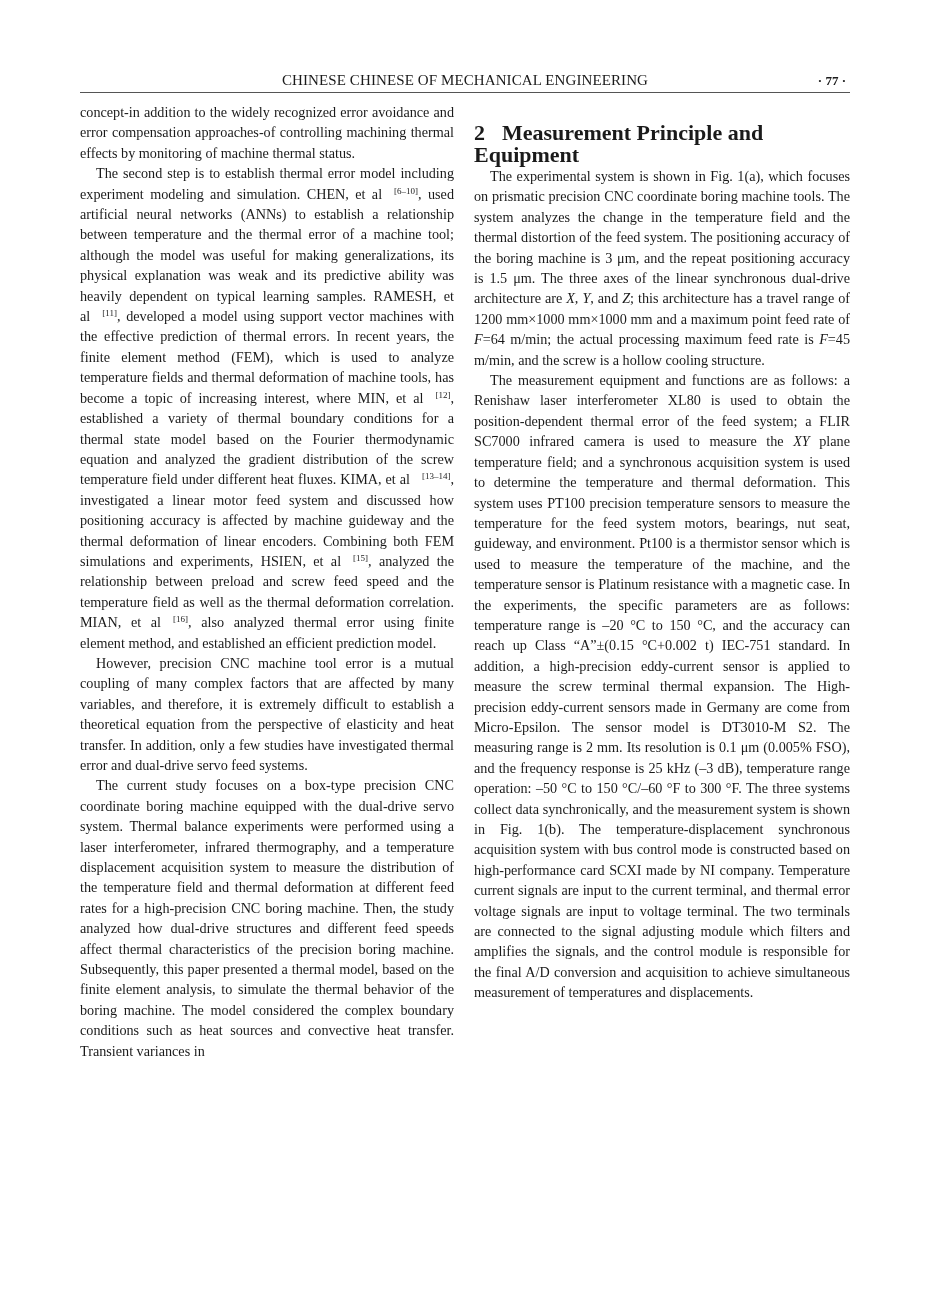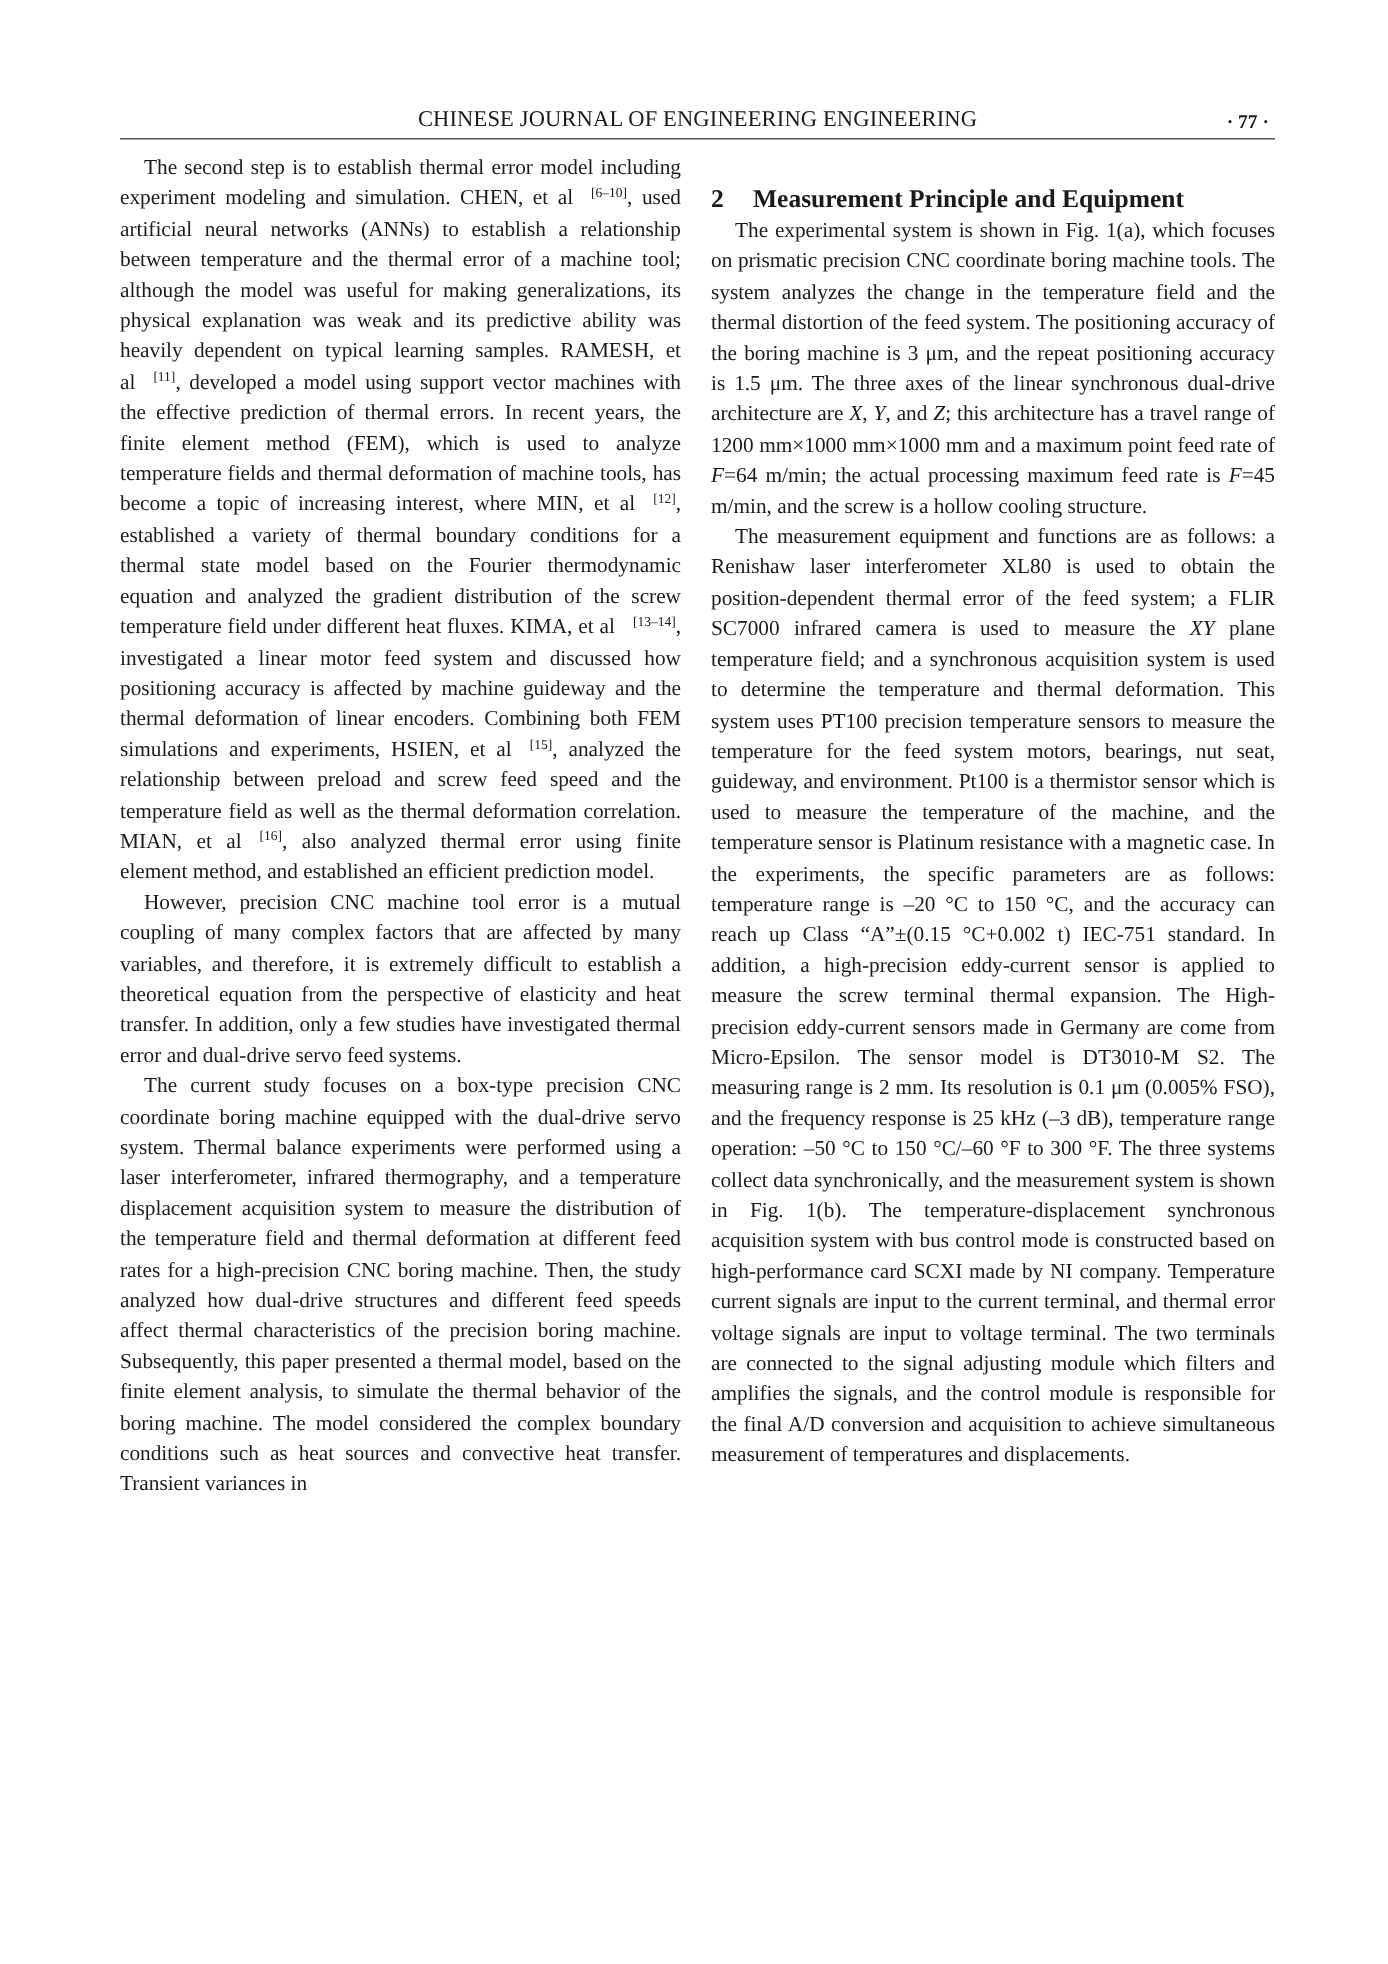--- a/index.html
+++ b/index.html
@@ -9,36 +9,37 @@
   .header .journal { position: absolute; left: 0; width: 770px; text-align: center;
          font-size: 15px; letter-spacing: 0.1px; top: 0; }
   .header .pageno { position: absolute; right: 4px; top: 1px; font-size: 13px; font-weight: bold; }
   .rule { position: absolute; left: 80px; top: 92px; width: 770px; height: 1px; background: #555; }
   .col { position: absolute; top: 102px; width: 374px; font-size: 14.2px; line-height: 20.4px; }
   .col.left { left: 80px; }
   .col.right { left: 474px; width: 376px; }
   p { margin: 0; text-align: justify; }
   p.indent { text-indent: 16px; }
   sup { font-size: 9px; line-height: 0; vertical-align: 5px; margin-left: 12px; }
-  h2 { margin: 20px 0 0 0; font-size: 17px; font-weight: bold; line-height: 22px; }
+  h2 { margin: 20px 0 0 0; font-size: 22px; font-weight: bold; line-height: 22px; }
   h2 .num { display: inline-block; width: 28px; }
   h3 { margin: 15px 0 3px 0; font-size: 14.2px; font-weight: bold; line-height: 20px; }
   h3 .num { display: inline-block; width: 32px; }
   i { font-style: italic; }
 </style>
 </head>
 <body>
 
 <div class="header">
-  <span class="journal">CHINESE JOURNAL OF ENGINEERING ENGINEERING</span>
+  <span class="journal">CHINESE CHINESE OF MECHANICAL ENGINEERING</span>
   <span class="pageno">· 77 ·</span>
 </div>
 <div class="rule"></div>
 
 <div class="col left">
+  <p>concept-in addition to the widely recognized error avoidance and error compensation approaches-of controlling machining thermal effects by monitoring of machine thermal status.</p>
   <p class="indent"><span>The second step is to establish thermal error model including experiment modeling and simulation. CHEN, et al</span><sup>[6–10]</sup><span>, used artificial neural networks (ANNs) to establish a relationship between temperature and the thermal error of a machine tool; although the model was useful for making generalizations, its physical explanation was weak and its predictive ability was heavily dependent on typical learning samples. RAMESH, et al</span><sup>[11]</sup><span>, developed a model using support vector machines with the effective prediction of thermal errors. In recent years, the finite element method (FEM), which is used to analyze temperature fields and thermal deformation of machine tools, has become a topic of increasing interest, where MIN, et al</span><sup>[12]</sup><span>, established a variety of thermal boundary conditions for a thermal state model based on the Fourier thermodynamic equation and analyzed the gradient distribution of the screw temperature field under different heat fluxes. KIMA, et al</span><sup>[13–14]</sup><span>, investigated a linear motor feed system and discussed how positioning accuracy is affected by machine guideway and the thermal deformation of linear encoders. Combining both FEM simulations and experiments, HSIEN, et al</span><sup>[15]</sup><span>, analyzed the relationship between preload and screw feed speed and the temperature field as well as the thermal deformation correlation. MIAN, et al</span><sup>[16]</sup><span>, also analyzed thermal error using finite element method, and established an efficient prediction model.</span></p>
   <p class="indent">However, precision CNC machine tool error is a mutual coupling of many complex factors that are affected by many variables, and therefore, it is extremely difficult to establish a theoretical equation from the perspective of elasticity and heat transfer. In addition, only a few studies have investigated thermal error and dual-drive servo feed systems.</p>
   <p class="indent">The current study focuses on a box-type precision CNC coordinate boring machine equipped with the dual-drive servo system. Thermal balance experiments were performed using a laser interferometer, infrared thermography, and a temperature displacement acquisition system to measure the distribution of the temperature field and thermal deformation at different feed rates for a high-precision CNC boring machine. Then, the study analyzed how dual-drive structures and different feed speeds affect thermal characteristics of the precision boring machine. Subsequently, this paper presented a thermal model, based on the finite element analysis, to simulate the thermal behavior of the boring machine. The model considered the complex boundary conditions such as heat sources and convective heat transfer. Transient variances in</p>
 </div>
 
 <div class="col right">
   <h2><span class="num">2</span><span>Measurement Principle and Equipment</span></h2>
   <p class="indent"><span>The experimental system is shown in Fig. 1(a), which focuses on prismatic precision CNC coordinate boring machine tools. The system analyzes the change in the temperature field and the thermal distortion of the feed system. The positioning accuracy of the boring machine is 3 μm, and the repeat positioning accuracy is 1.5 μm. The three axes of the linear synchronous dual-drive architecture are </span><i>X</i><span>, </span><i>Y</i><span>, and </span><i>Z</i><span>; this architecture has a travel range of 1200 mm×1000 mm×1000 mm and a maximum point feed rate of </span><i>F</i><span>=64 m/min; the actual processing maximum feed rate is </span><i>F</i><span>=45 m/min, and the screw is a hollow cooling structure.</span></p>
   <p class="indent"><span>The measurement equipment and functions are as follows: a Renishaw laser interferometer XL80 is used to obtain the position-dependent thermal error of the feed system; a FLIR SC7000 infrared camera is used to measure the </span><i>XY</i><span> plane temperature field; and a synchronous acquisition system is used to determine the temperature and thermal deformation. This system uses PT100 precision temperature sensors to measure the temperature for the feed system motors, bearings, nut seat, guideway, and environment. Pt100 is a thermistor sensor which is used to measure the temperature of the machine, and the temperature sensor is Platinum resistance with a magnetic case. In the experiments, the specific parameters are as follows: temperature range is –20 °C to 150 °C, and the accuracy can reach up Class “A”±(0.15 °C+0.002 t) IEC-751 standard. In addition, a high-precision eddy-current sensor is applied to measure the screw terminal thermal expansion. The High-precision eddy-current sensors made in Germany are come from Micro-Epsilon. The sensor model is DT3010-M S2. The measuring range is 2 mm. Its resolution is 0.1 μm (0.005% FSO), and the frequency response is 25 kHz (–3 dB), temperature range operation: –50 °C to 150 °C/–60 °F to 300 °F. The three systems collect data synchronically, and the measurement system is shown in Fig. 1(b). The temperature-displacement synchronous acquisition system with bus control mode is constructed based on high-performance card SCXI made by NI company. Temperature current signals are input to the current terminal, and thermal error voltage signals are input to voltage terminal. The two terminals are connected to the signal adjusting module which filters and amplifies the signals, and the control module is responsible for the final A/D conversion and acquisition to achieve simultaneous measurement of temperatures and displacements.</span></p>
 </div>

